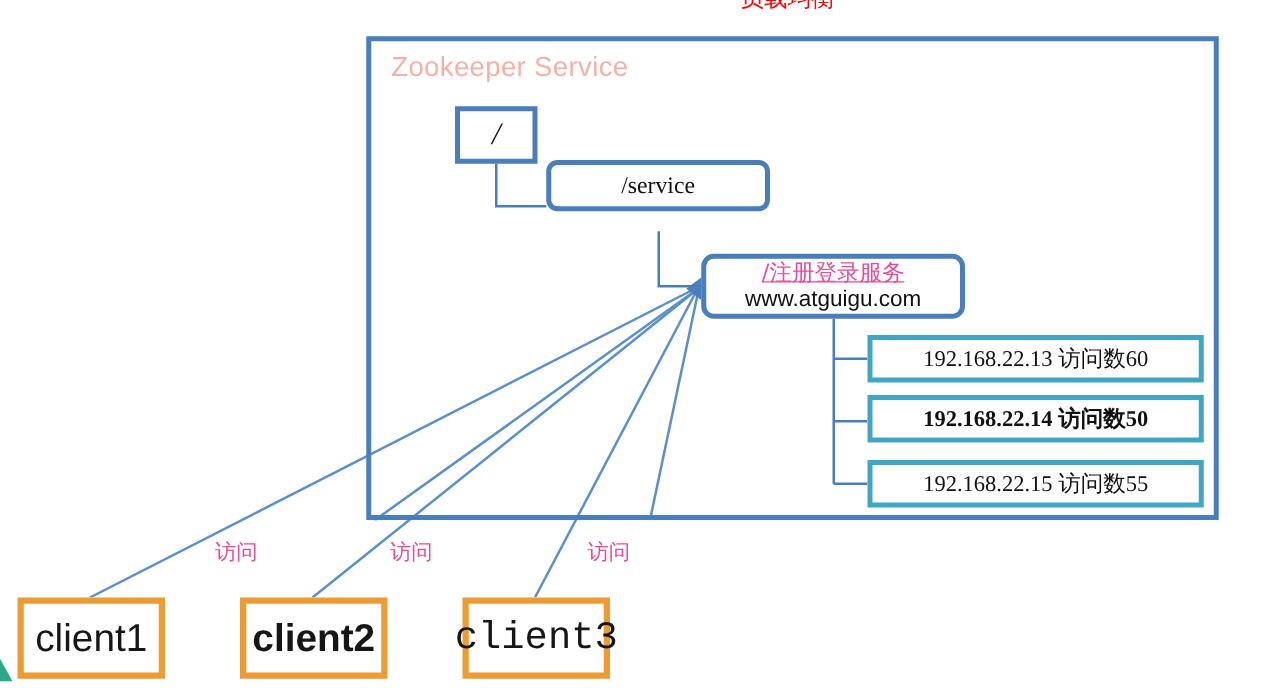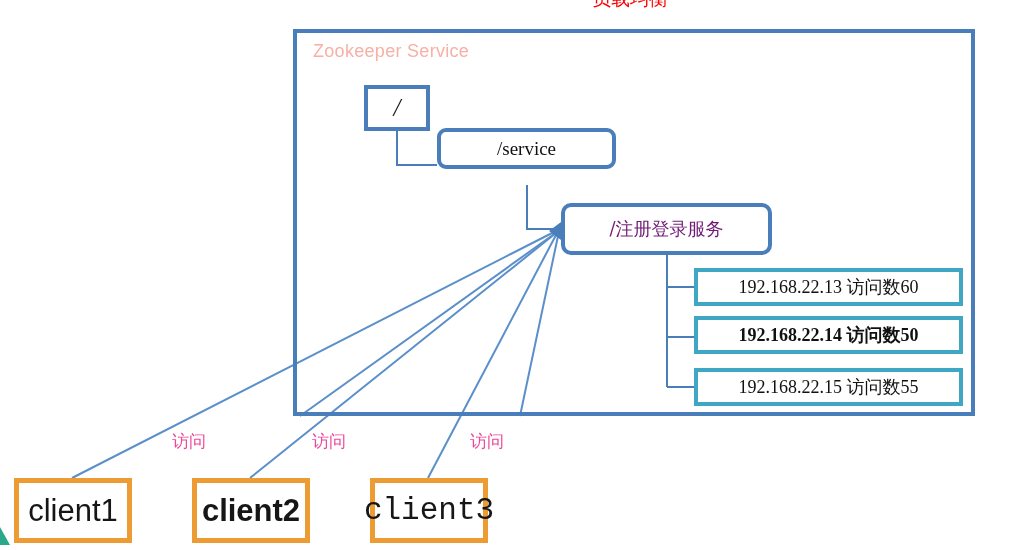--- a/index.html
+++ b/index.html
@@ -40,21 +40,21 @@
     top: 29px;
     width: 682px;
     height: 387px;
     border: 4px solid #4a7ebb;
     background: transparent;
   }
   .zk-title {
     left: 313px;
     top: 41px;
     color: #f7b0a6;
-    font-size: 18px;
+    font-size: 22px;
     font-family: "Liberation Sans", sans-serif;
     letter-spacing: 0.3px;
     white-space: nowrap;
   }
 
   
   .node-root {
     left: 364px;
     top: 85px;
     width: 66px;
@@ -98,22 +98,23 @@
     background: #ffffff;
     display: flex;
     flex-direction: column;
     align-items: center;
     justify-content: center;
     line-height: 1.08;
   }
   .node-register .line1 {
     font-size: 18px;
     font-family: "DejaVu Serif", serif;
-    color: #701a75;
-    white-space: nowrap;
+    color: #ec4899;
+    white-space: nowrap;
+    text-decoration: underline;
   }
   .node-register .line2 {
     font-size: 18px;
     font-family: "Liberation Sans", sans-serif;
     color: #111111;
     white-space: nowrap;
     margin-top: 1px;
   }
 
   
@@ -214,20 +215,21 @@
 
 <div class="abs zk-container"></div>
 <div class="abs zk-title">Zookeeper Service</div>
 
 <div class="abs node-root">/</div>
 
 <div class="abs node-service">/service</div>
 
 <div class="abs node-register">
   <div class="line1">/注册登录服务</div>
+  <div class="line2">www.atguigu.com</div>
 </div>
 
 <div class="abs ip-box ip-box-0">192.168.22.13  访问数60</div>
 <div class="abs ip-box ip-box-1">192.168.22.14 访问数50</div>
 <div class="abs ip-box ip-box-2">192.168.22.15 访问数55</div>
 
 <div class="abs visit-label visit-0">访问</div>
 <div class="abs visit-label visit-1">访问</div>
 <div class="abs visit-label visit-2">访问</div>
 

